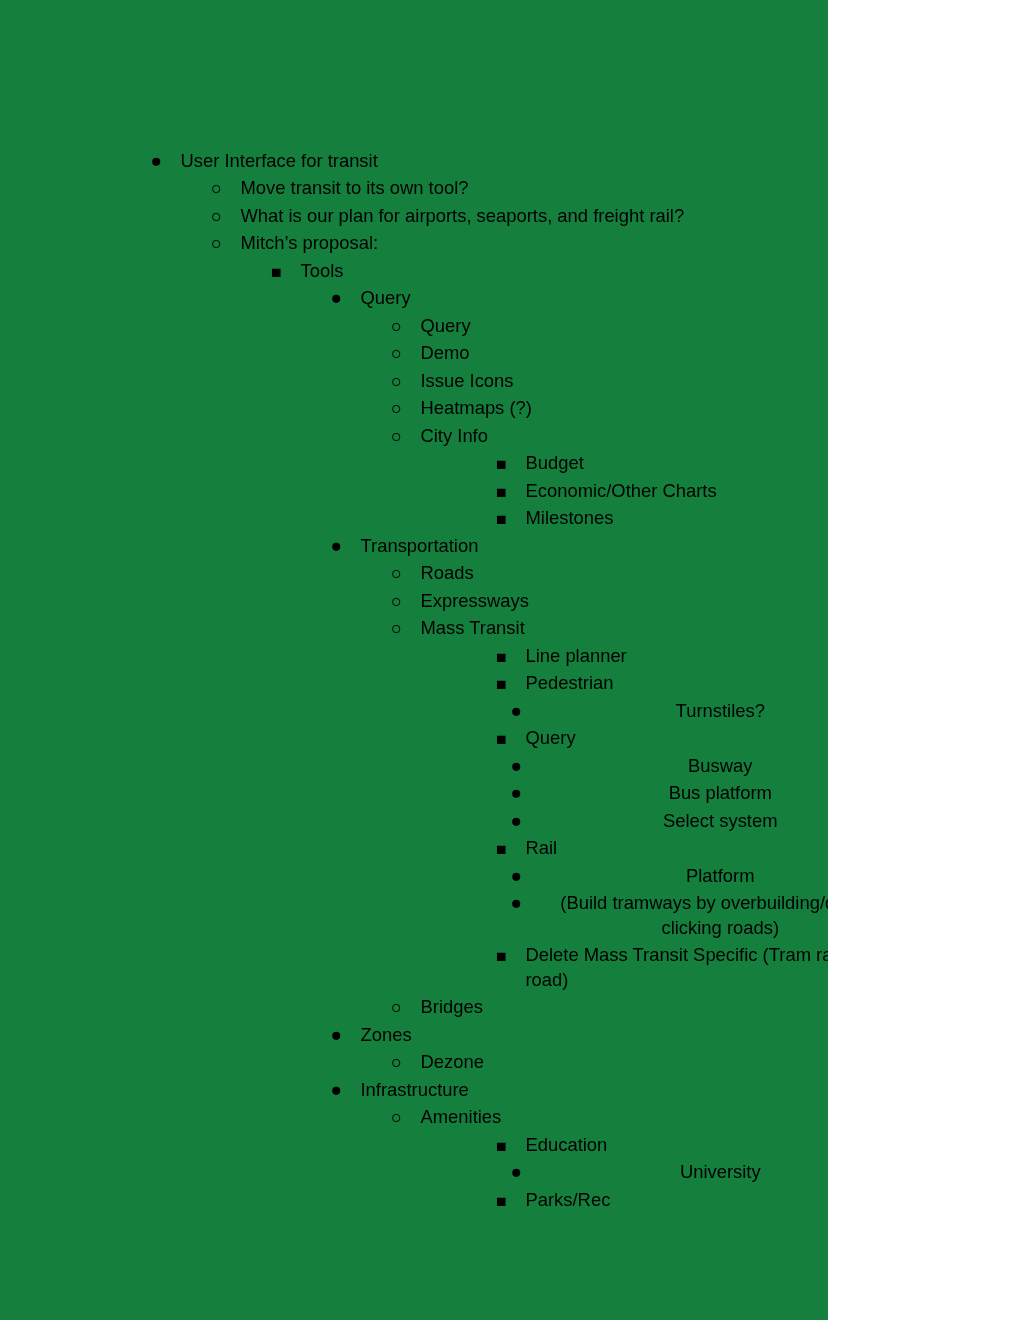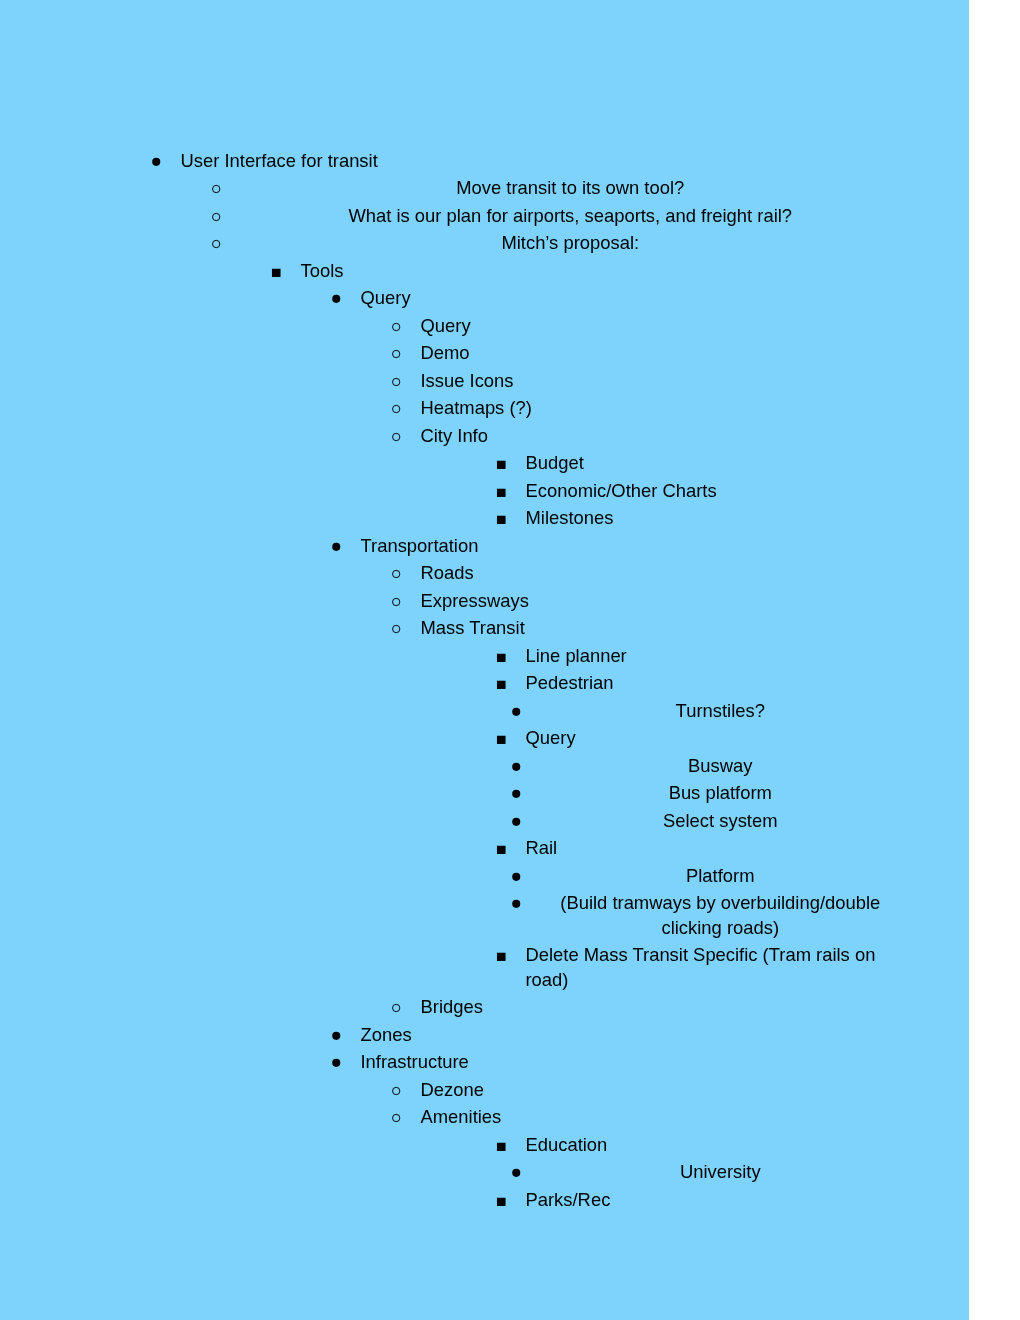--- a/index.html
+++ b/index.html
@@ -5,22 +5,22 @@
 <style>
   html, body { margin:0; padding:0; background:#ffffff; }
   body {
     width:1020px; height:1320px;
     background:#ffffff;
     color:#000000;
     font-family:"Liberation Sans", sans-serif;
   }
   .page {
     position:relative;
-    width:969px; height:1320px;
-    background:#7dd3fc;
+    width:828px; height:1320px;
+    background:#15803d;
     overflow:hidden;
   }
   
   
   .outline {
     position:absolute; left:0; top:0;
     width:1020px;
     margin:0; padding:148.9px 0 0 0;
     list-style:none;
     will-change:opacity;           
@@ -41,21 +41,21 @@
     position:absolute;
     display:block;
     top:0; left:0;
     width:14px; height:24.35px;
     font-size:0;
   }
   .marker .bullet { display:block; position:absolute; left:0; top:0; overflow:visible; }
 
   
   .lvl1 { padding-left:180.5px; }  .lvl1 .marker { left:151.9px; }
-  .lvl2 { padding-left:240.5px;text-align:center; }  .lvl2 .marker { left:211.9px; }
+  .lvl2 { padding-left:240.5px; }  .lvl2 .marker { left:211.9px; }
   .lvl3 { padding-left:300.5px; }  .lvl3 .marker { left:271.9px; }
   .lvl4 { padding-left:360.5px; }  .lvl4 .marker { left:331.9px; }
   .lvl5 { padding-left:420.5px; }  .lvl5 .marker { left:391.9px; }
   .lvl6 { padding-left:480.5px;margin-left:45px; }  .lvl6 .marker { left:451.9px; }
   .lvl7 { padding-left:540.5px;text-align:center; }  .lvl7 .marker { left:511.9px; }
 </style>
 </head>
 <body>
 
 <div class="page">
@@ -301,35 +301,35 @@
     <span class="txt">Bridges</span>
   </li>
   <li class="item lvl4">
     <span class="marker">
           <svg class="bullet" viewBox="0 0 14 24.35" width="14" height="24.35" aria-hidden="true">
             <circle cx="4.25" cy="12.85" r="4.05" fill="#000000"></circle>
           </svg>
         </span>
     <span class="txt">Zones</span>
   </li>
+  <li class="item lvl5">
+    <span class="marker">
+          <svg class="bullet" viewBox="0 0 14 24.35" width="14" height="24.35" aria-hidden="true">
+            <circle cx="4.2" cy="13" r="3.67" fill="none" stroke="#000000" stroke-width="0.95"></circle>
+          </svg>
+        </span>
+    <span class="txt">Dezone</span>
+  </li>
   <li class="item lvl4">
     <span class="marker">
           <svg class="bullet" viewBox="0 0 14 24.35" width="14" height="24.35" aria-hidden="true">
             <circle cx="4.25" cy="12.85" r="4.05" fill="#000000"></circle>
           </svg>
         </span>
     <span class="txt">Infrastructure</span>
-  </li>
-  <li class="item lvl5">
-    <span class="marker">
-          <svg class="bullet" viewBox="0 0 14 24.35" width="14" height="24.35" aria-hidden="true">
-            <circle cx="4.2" cy="13" r="3.67" fill="none" stroke="#000000" stroke-width="0.95"></circle>
-          </svg>
-        </span>
-    <span class="txt">Dezone</span>
   </li>
   <li class="item lvl5">
     <span class="marker">
           <svg class="bullet" viewBox="0 0 14 24.35" width="14" height="24.35" aria-hidden="true">
             <circle cx="4.2" cy="13" r="3.67" fill="none" stroke="#000000" stroke-width="0.95"></circle>
           </svg>
         </span>
     <span class="txt">Amenities</span>
   </li>
   <li class="item lvl6">

